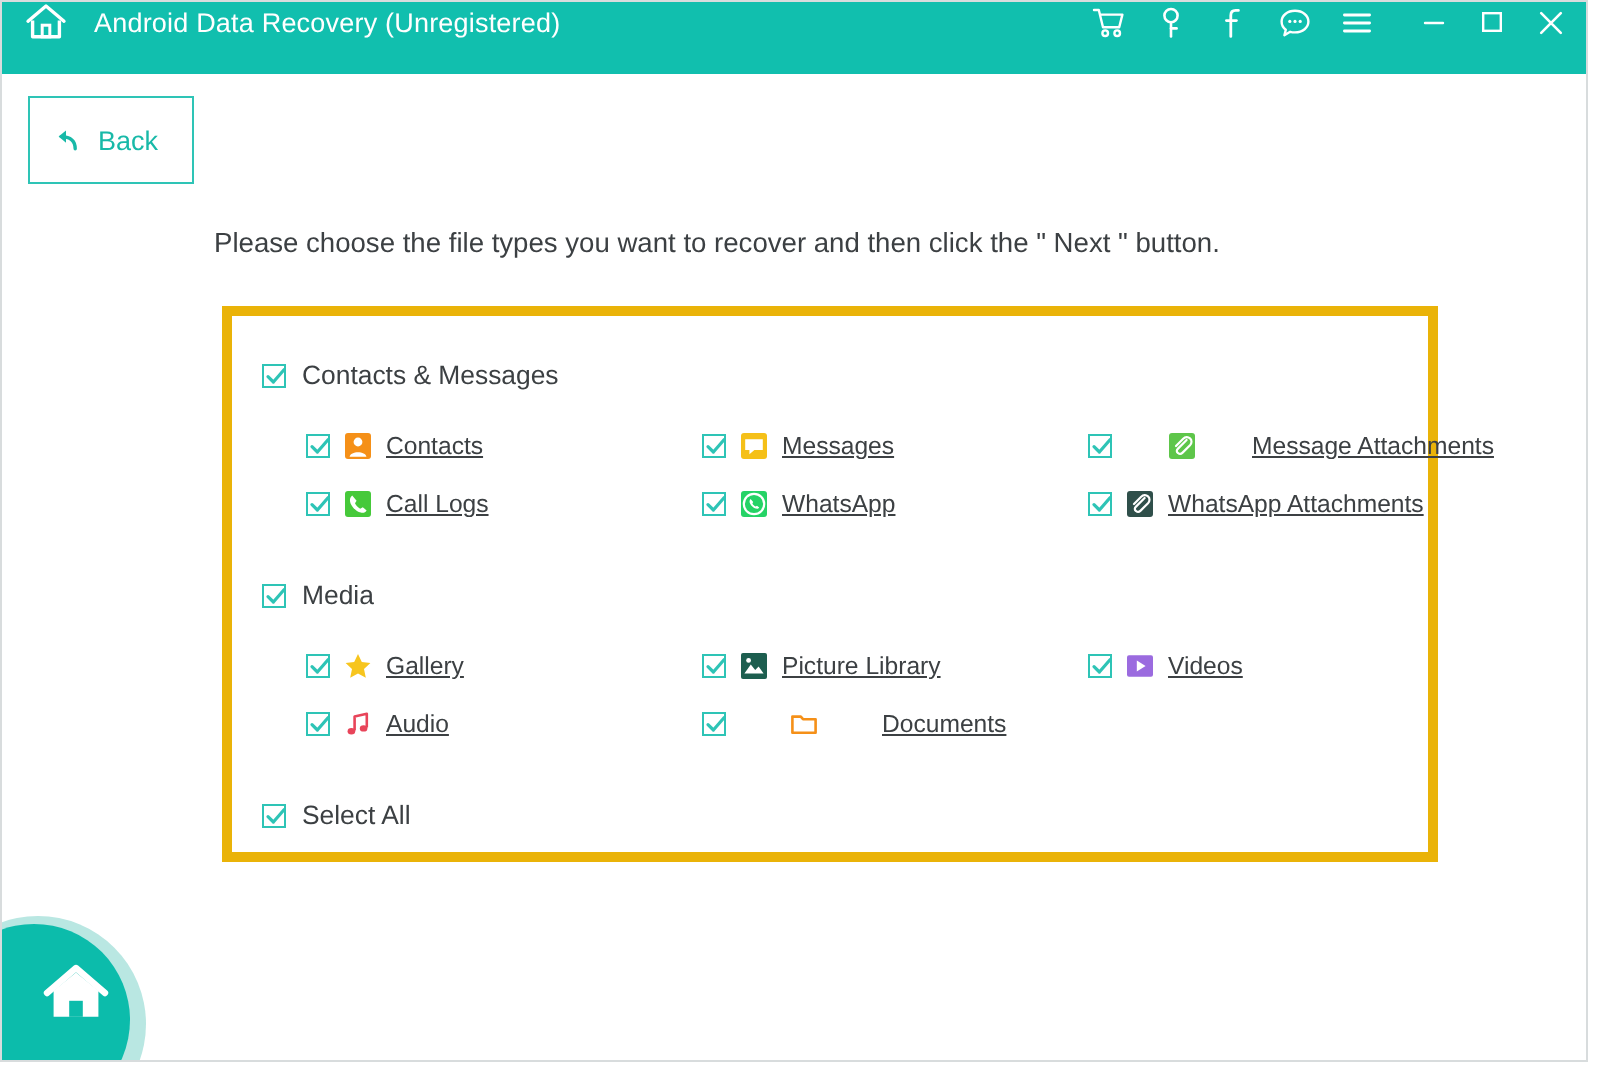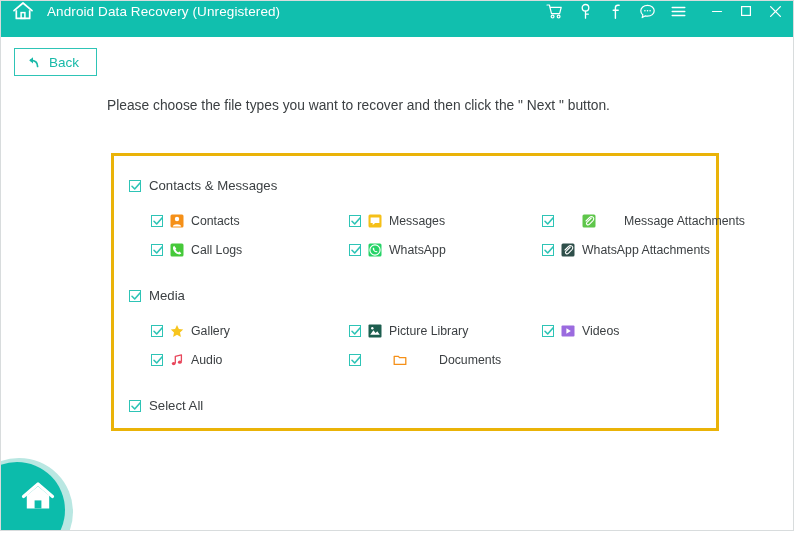--- a/index.html
+++ b/index.html
@@ -88,39 +88,39 @@
     display: inline-flex;
     align-items: center;
     gap: 9px;
     border: 1px solid #2ec4b6;
     background: #ffffff;
     color: #18b9a8;
     font-size: 13.5px;
     padding: 5px 17px 5px 11px;
     cursor: pointer;
     box-sizing: border-box;
-    height: 28px;
+    height: 44px;
   }
   .back-arrow { width: 14px; height: 14px; display:flex; align-items:center; justify-content:center; }
 
   
   .instruction {
     margin: 22px 0 0 106px;
     font-size: 13.8px;
     color: #3c4043;
   }
 
   
   .panel {
     position: absolute;
     left: 110px;
     top: 152px;
     width: 608px;
     height: 278px;
-    border: 3px solid #eab308;
+    border: 5px solid #eab308;
     background: #ffffff;
     box-sizing: border-box;
   }
   .group {
     position: absolute;
     left: 0;
     width: 100%;
   }
   .group-head {
     position: absolute;
@@ -139,20 +139,21 @@
   }
   .item {
     position: absolute;
     display: flex;
     align-items: center;
     gap: 7px;
     font-size: 12.3px;
     color: #3c4043;
     cursor: pointer;
     white-space: nowrap;
+    text-decoration: underline;
   }
 
   
   .cbx {
     width: 12px;
     height: 12px;
     border: 1px solid #2ec4b6;
     box-sizing: border-box;
     background: #ffffff;
     flex: none;

